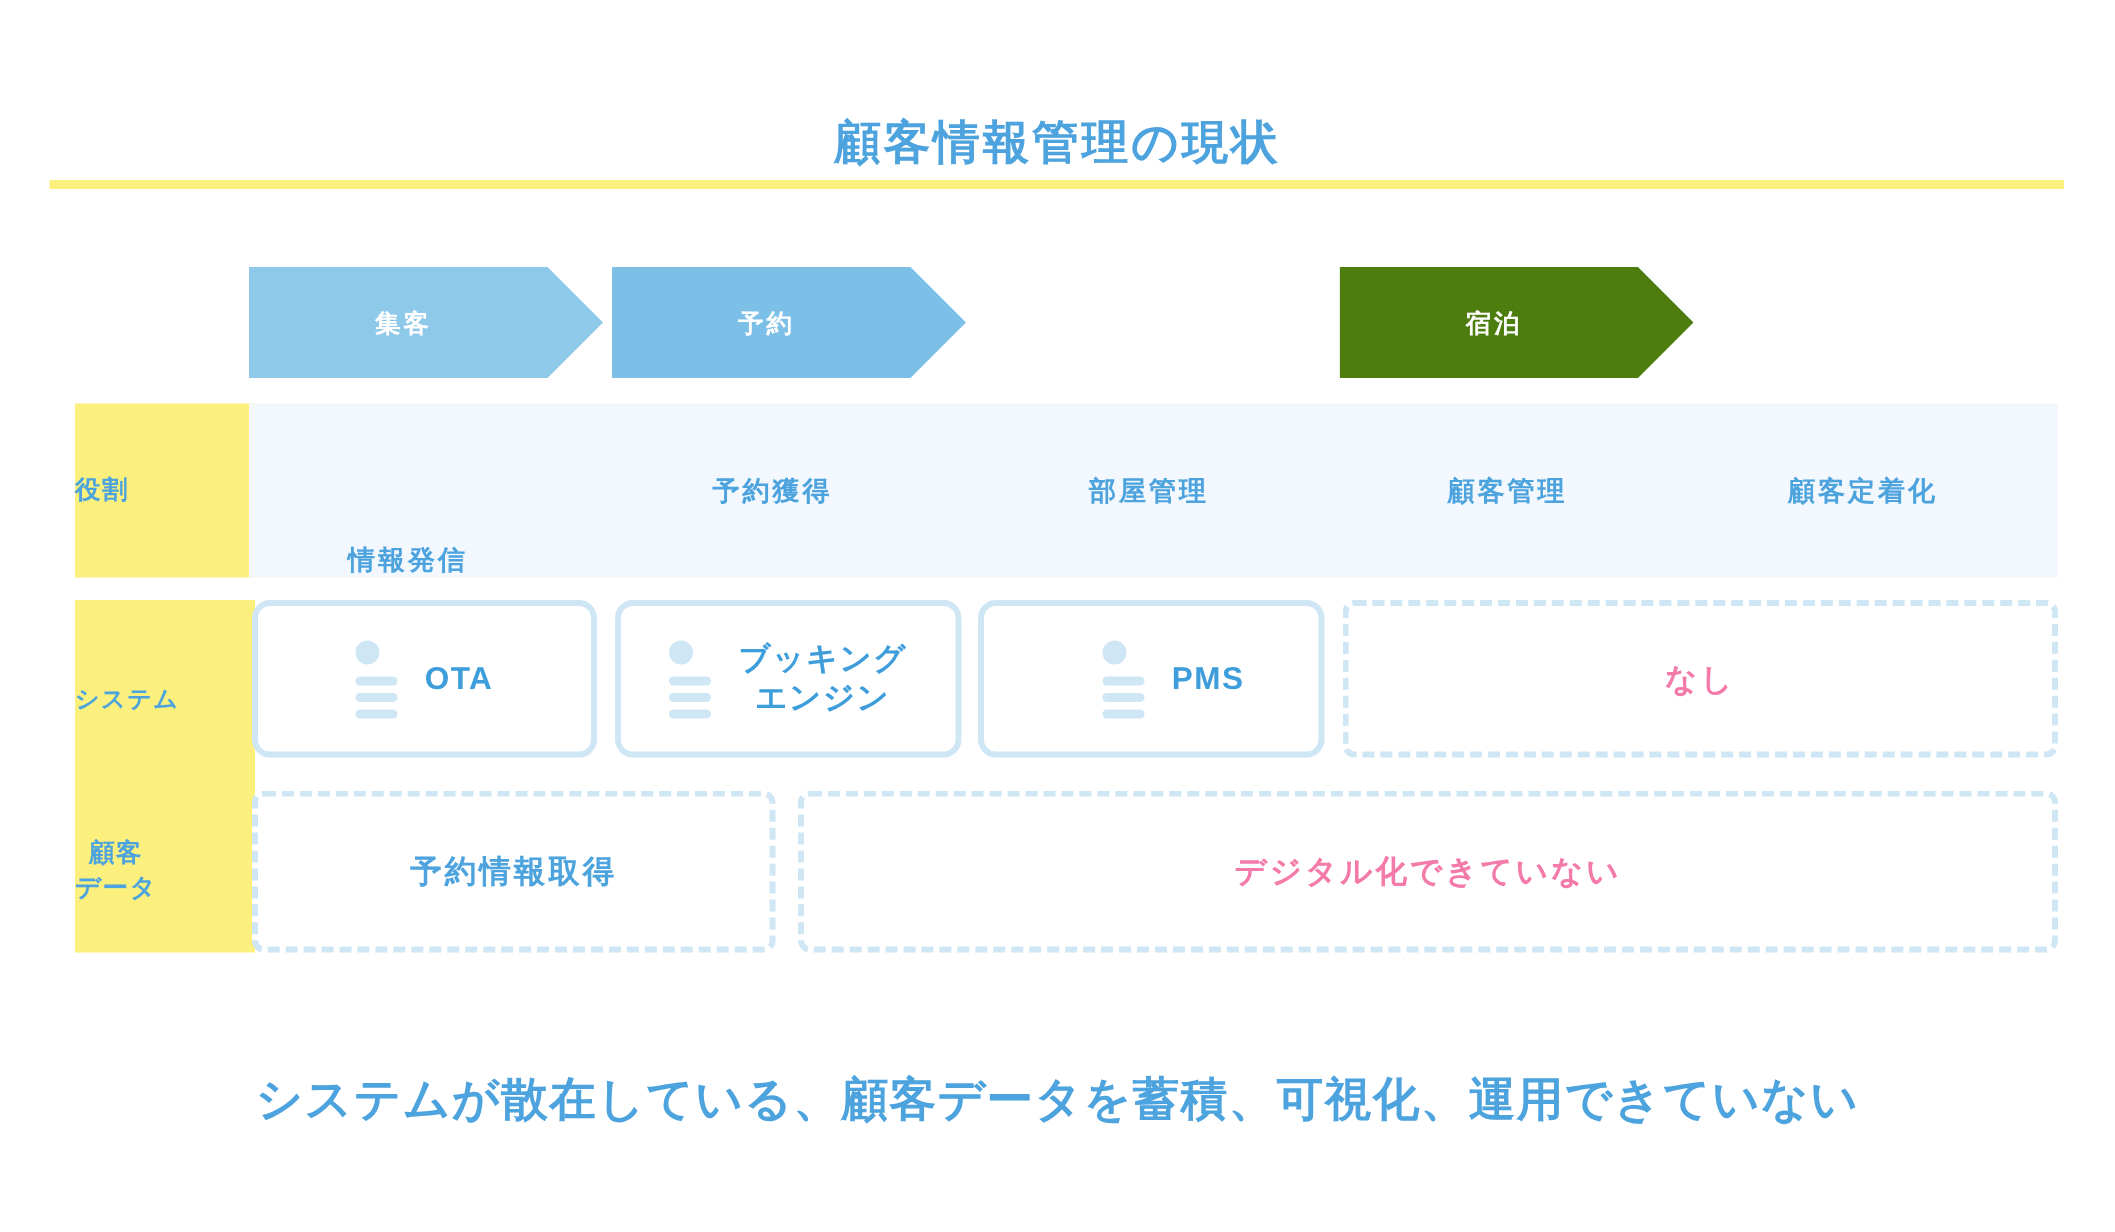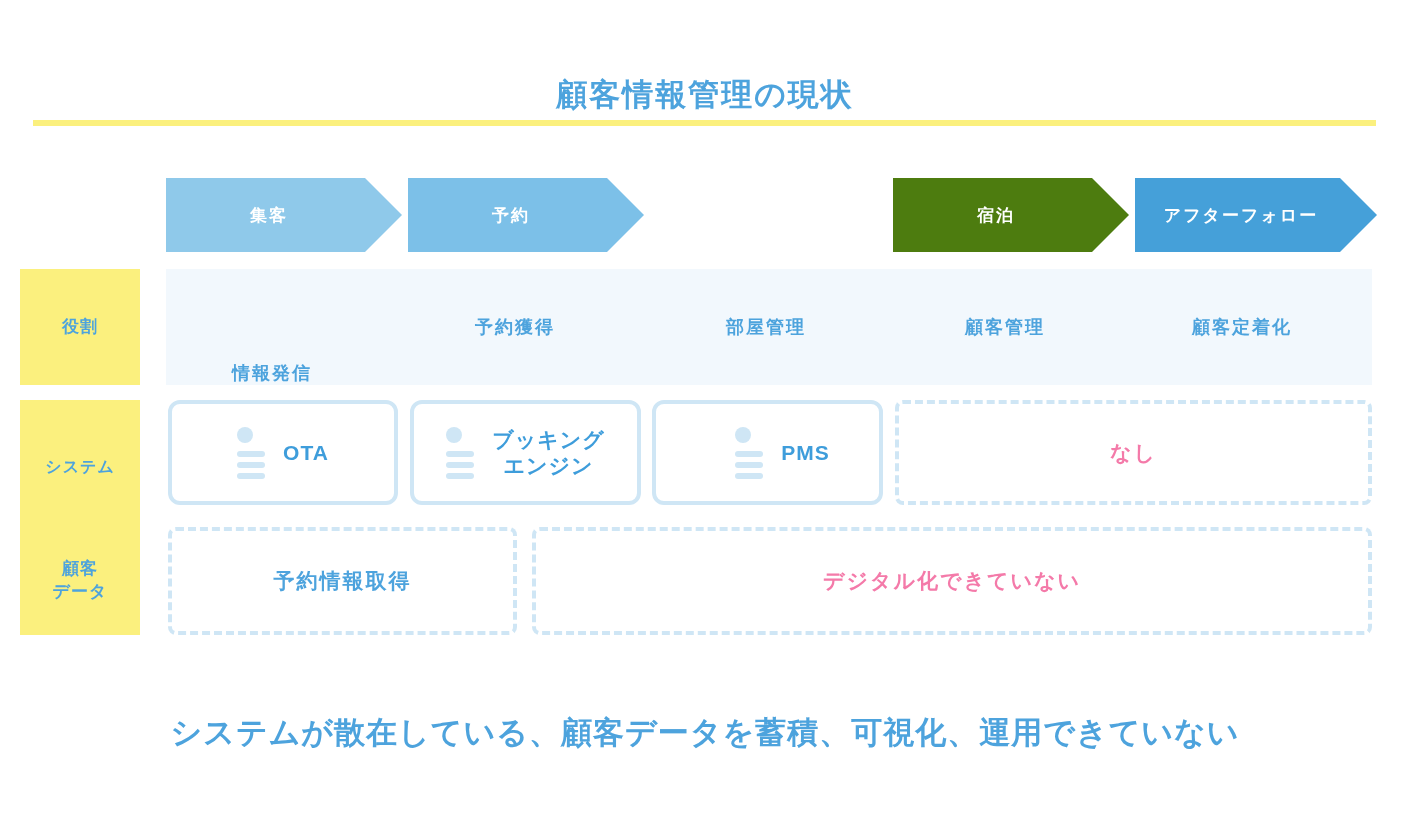--- a/index.html
+++ b/index.html
@@ -60,26 +60,26 @@
     -webkit-clip-path: polygon(0 0, calc(100% - 37px) 0, 100% 50%, calc(100% - 37px) 100%, 0 100%);
     clip-path: polygon(0 0, calc(100% - 37px) 0, 100% 50%, calc(100% - 37px) 100%, 0 100%);
   }
   .stage-label {
     margin-right: 30px;
   }
 
   
   .row-label {
     position: absolute;
-    left: 20px;
+    left: 50px;
     width: 120px;
     background: #fbf07e;
     display: flex;
     align-items: center;
-    justify-content: center;
+    justify-content: flex-start;
     text-align: center;
     color: #4da3dd;
     font-size: 17px;
     font-weight: bold;
     letter-spacing: 1px;
     line-height: 1.35;
   }
 
   #role-row-bg {
     position: absolute;
@@ -202,23 +202,20 @@
 <div id="stage-row">
   <div class="stage-arrow" style="left:0px; width:236px; background:#8fc9ea;">
     <span class="stage-label">集客</span>
   </div>
   <div class="stage-arrow" style="left:242px; width:236px; background:#7cc0e8;">
     <span class="stage-label">予約</span>
   </div>
   <div class="stage-arrow" style="left:727px; width:236px; background:#4d7c0f;">
     <span class="stage-label">宿泊</span>
   </div>
-  <div class="stage-arrow" style="left:969px; width:242px; background:#45a0d9;">
-    <span class="stage-label">アフターフォロー</span>
-  </div>
 </div>
 
 <div class="row-label" style="top:269px; height:116px;">
   <span>役割</span>
 </div>
 <div id="role-row-bg"></div>
 <div class="role-cell" style="left:166px; width:212px;align-items:flex-end;">
   <span>情報発信</span>
 </div>
 <div class="role-cell" style="left:409px; width:212px;">

